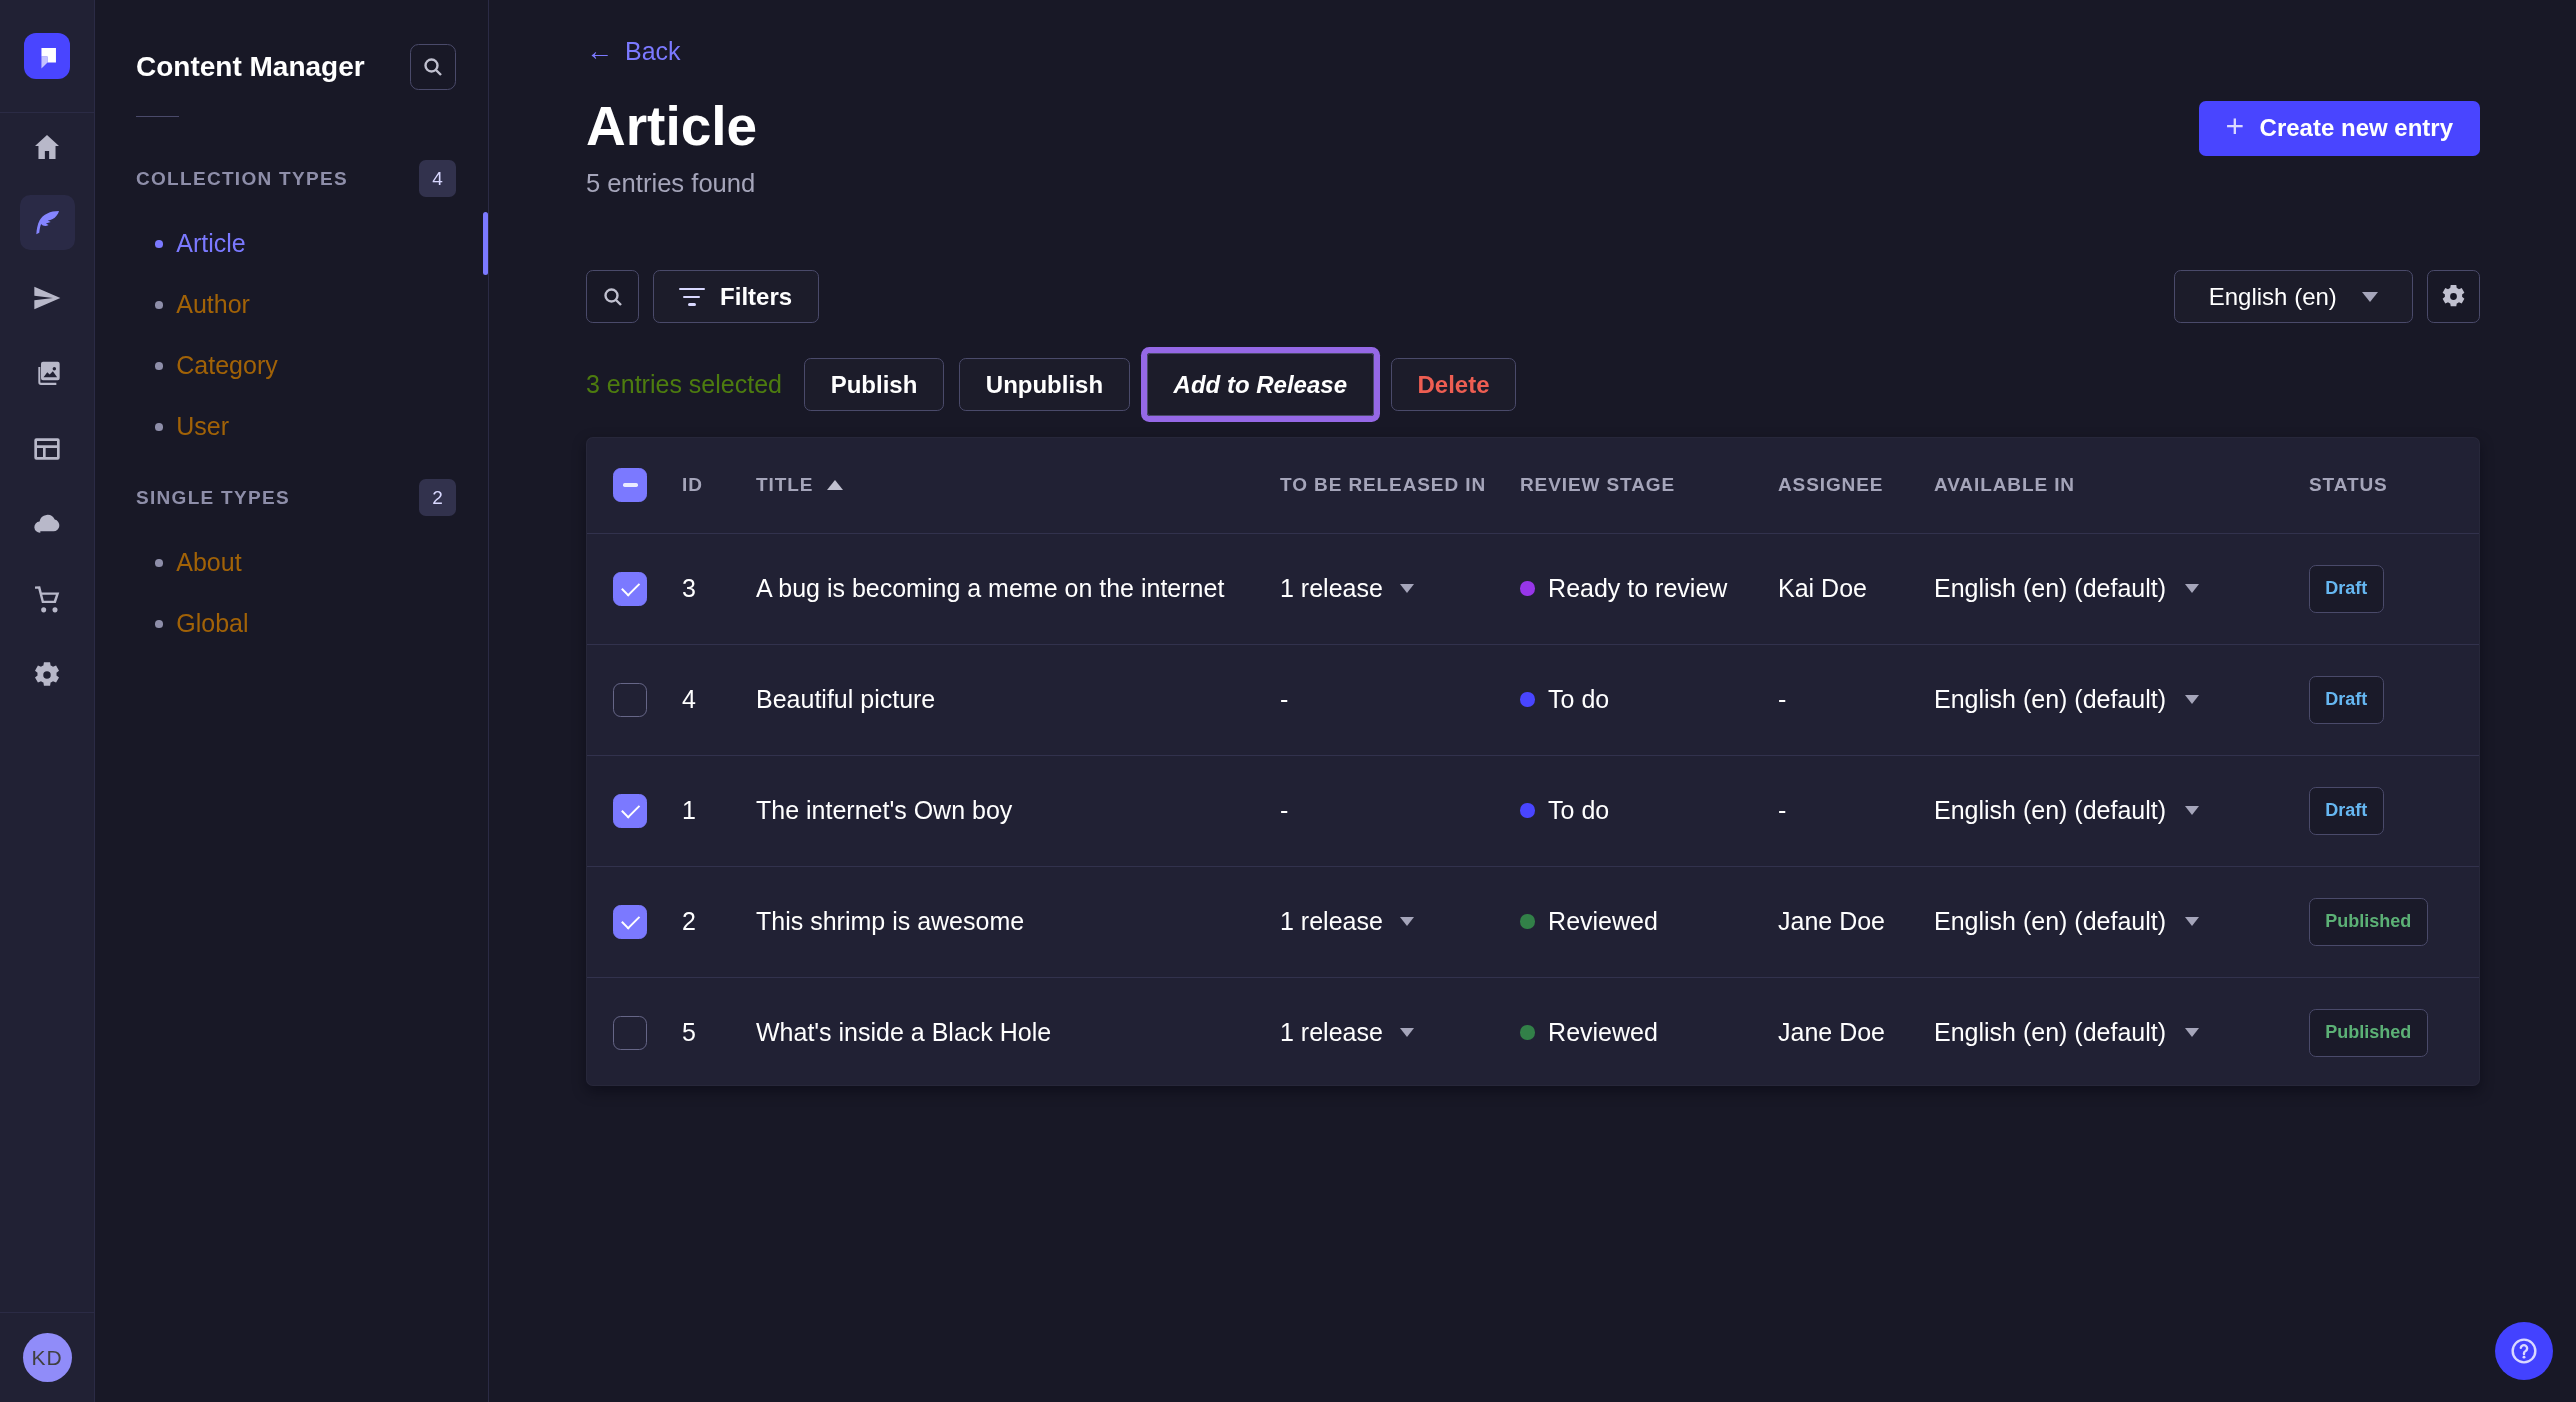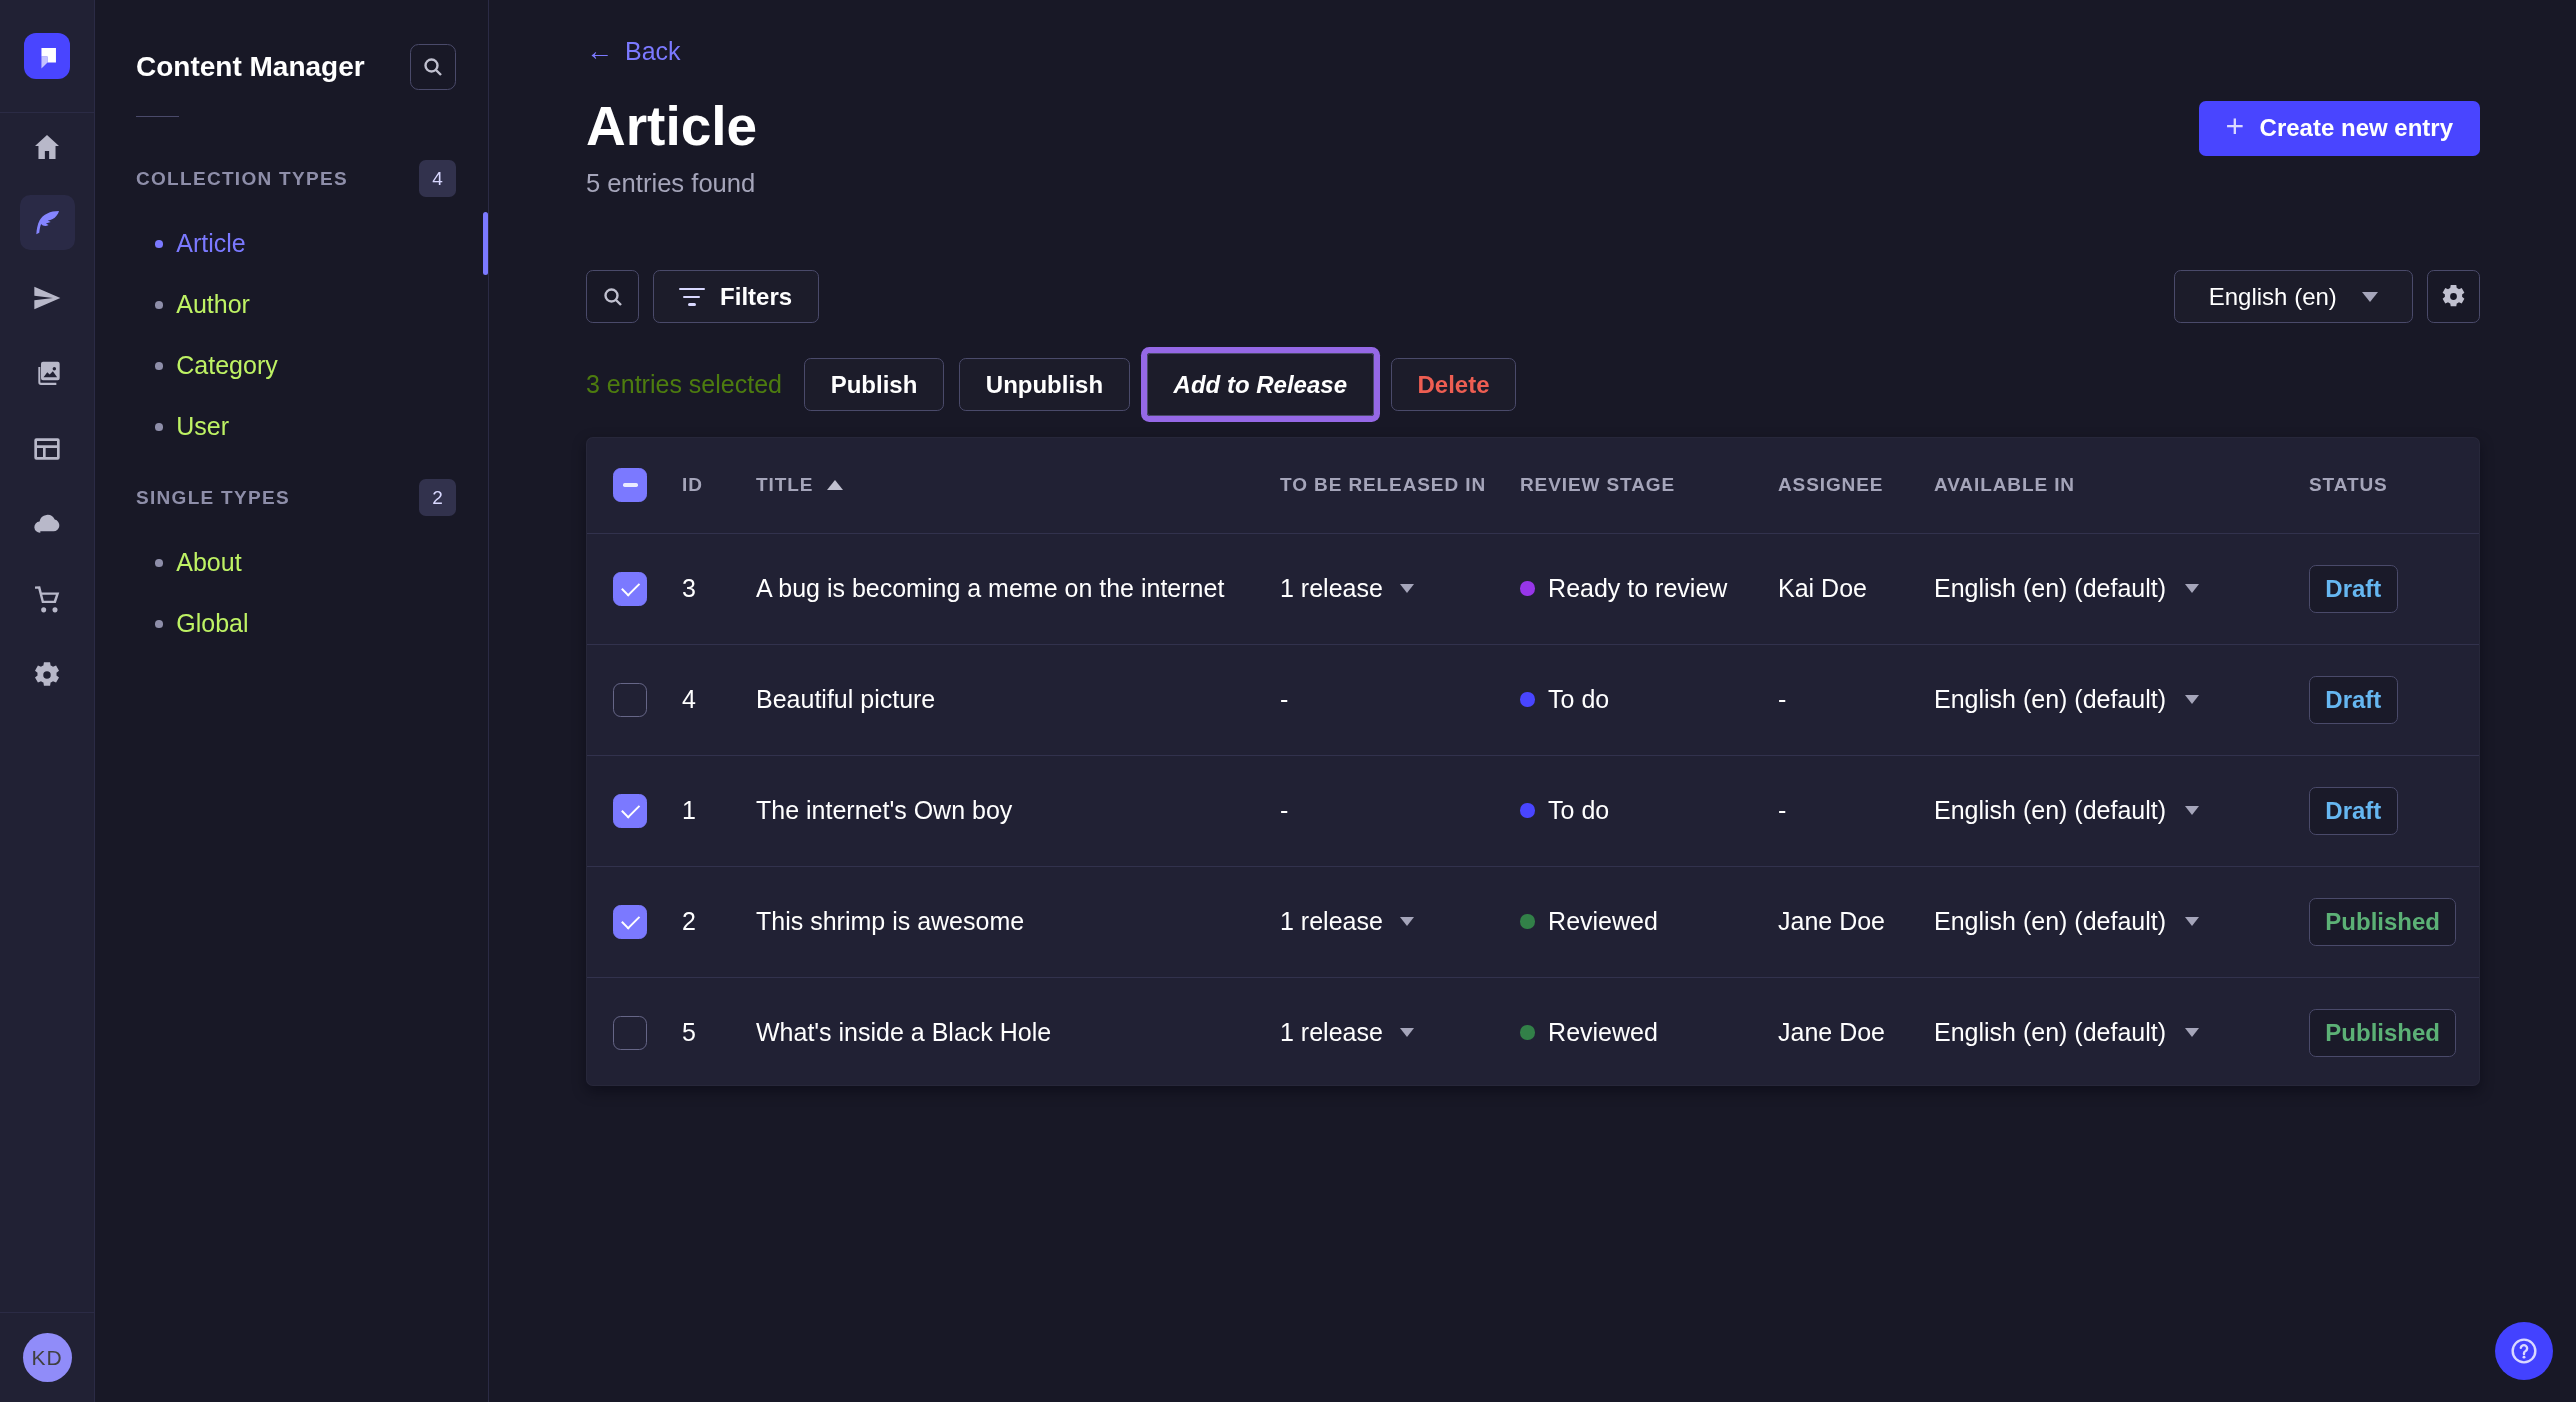--- a/index.html
+++ b/index.html
@@ -69,21 +69,21 @@
     padding:0 32px 0 41px;
   }
   .section-label { font-size:19px; font-weight:bold; color:#8e8ea9; letter-spacing:1.3px; }
   .count-badge {
     min-width:37px; height:37px; padding:0 8.5px; border-radius:6.8px; background:#32324d;
     color:#d9d8ff; font-size:19px; display:flex; align-items:center; justify-content:center;
   }
   .nav-list { margin-top:16px; }
   .nav-item {
     height:61px; display:flex; align-items:center; gap:13.6px;
-    padding-left:60px; font-size:25px; color:#bef264; cursor:pointer;
+    padding-left:60px; font-size:25px; color:#a16207; cursor:pointer;
   }
   .bullet { width:7.7px; height:7.7px; border-radius:50%; background:#8e8ea9; flex-shrink:0; }
   .nav-item.active { color:#7b79ff; }
   .nav-item.active .bullet { background:#7b79ff; }
   .active-indicator {
     position:absolute; right:0; top:212px; width:5.1px; height:63px;
     background:#7b79ff; border-radius:2.6px;
   }
   
   .main { flex:1; padding:0 96px 0 97px; position:relative; }
@@ -170,21 +170,21 @@
     content:""; width:15.3px; height:3.4px; border-radius:1.7px; background:#eaeaff;
   }
   .rel-cell .caret-down { margin-left:17px; visibility:hidden; }
   .rel-cell .caret-down.on { visibility:visible; }
   .stage-dot { width:14.5px; height:14.5px; border-radius:50%; margin-right:13.6px; flex-shrink:0; }
   .loc-cell .caret-down { margin-left:19px; }
   .cell .caret-down { border-left-width:7.7px; border-right-width:7.7px; border-top-width:9.4px; }
   .status-badge {
     display:inline-flex; align-items:center; height:48px; padding:0 15.3px;
     border:0.9px solid #4a4a6a; border-radius:6.8px; background:#1a1a29;
-    font-size:24px; font-weight:600; cursor:default;
+    font-size:18px; font-weight:600; cursor:default;
   }
   
   .help-btn {
     position:absolute; left:2495px; top:1322px; width:58px; height:58px;
     border-radius:50%; background:#4342ff; border:none; cursor:pointer;
     display:flex; align-items:center; justify-content:center;
   }
 </style>
 </head>
 <body>

